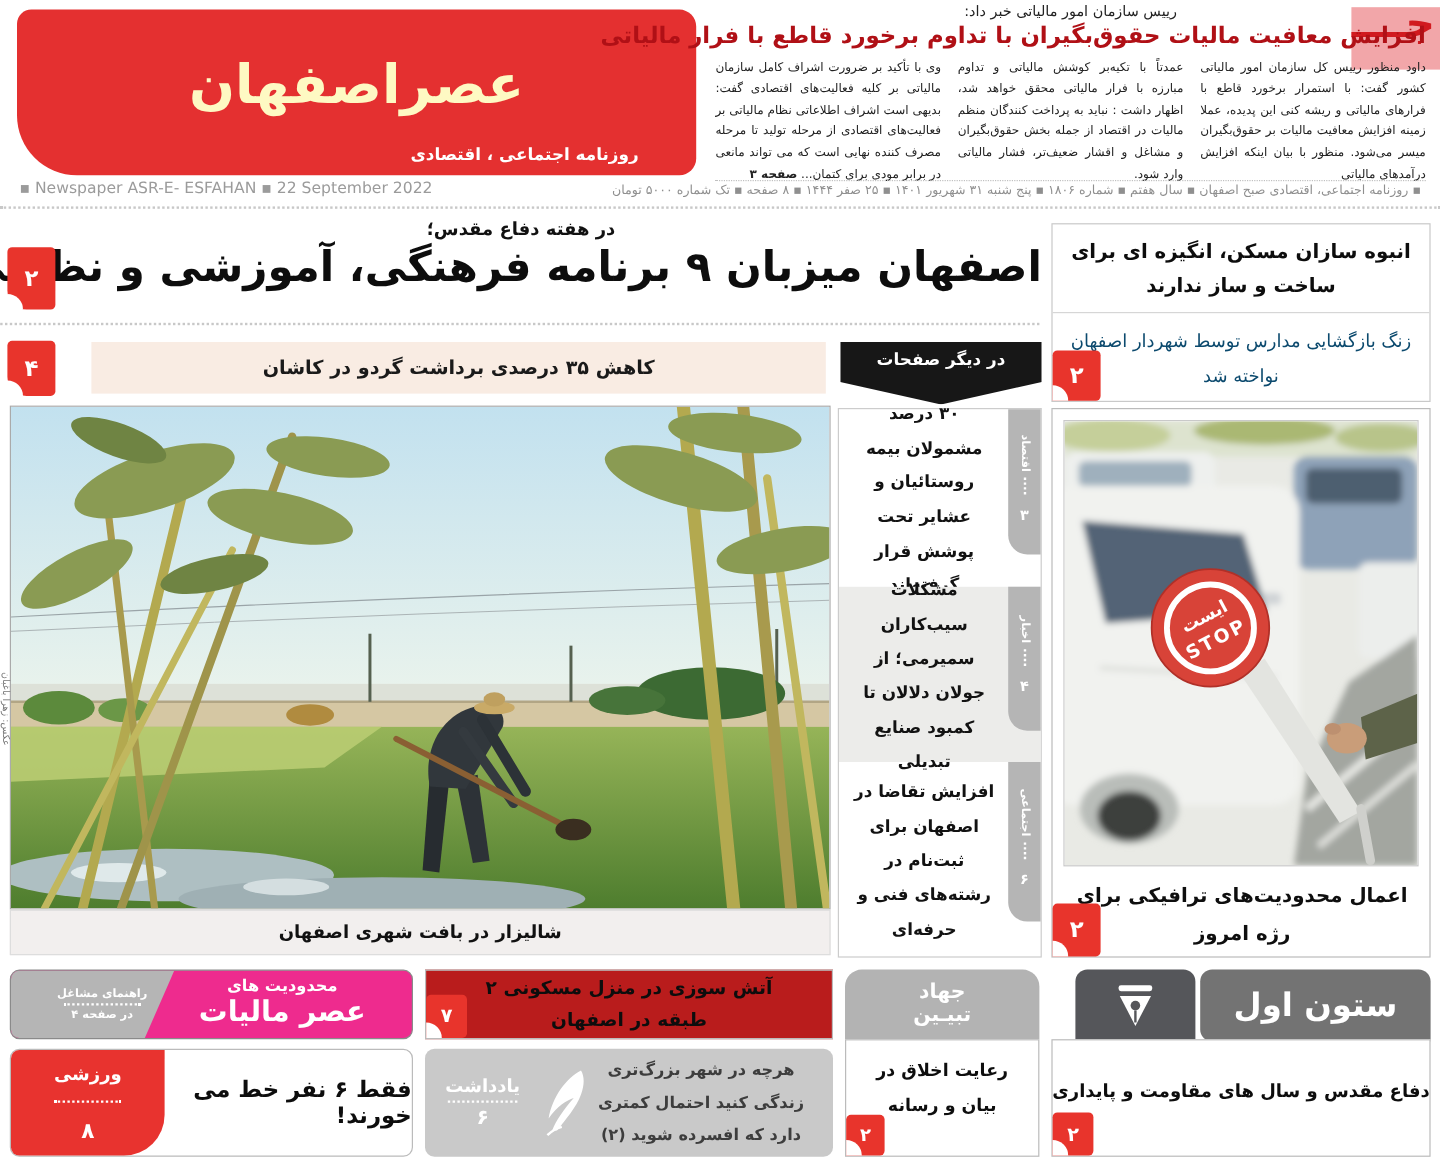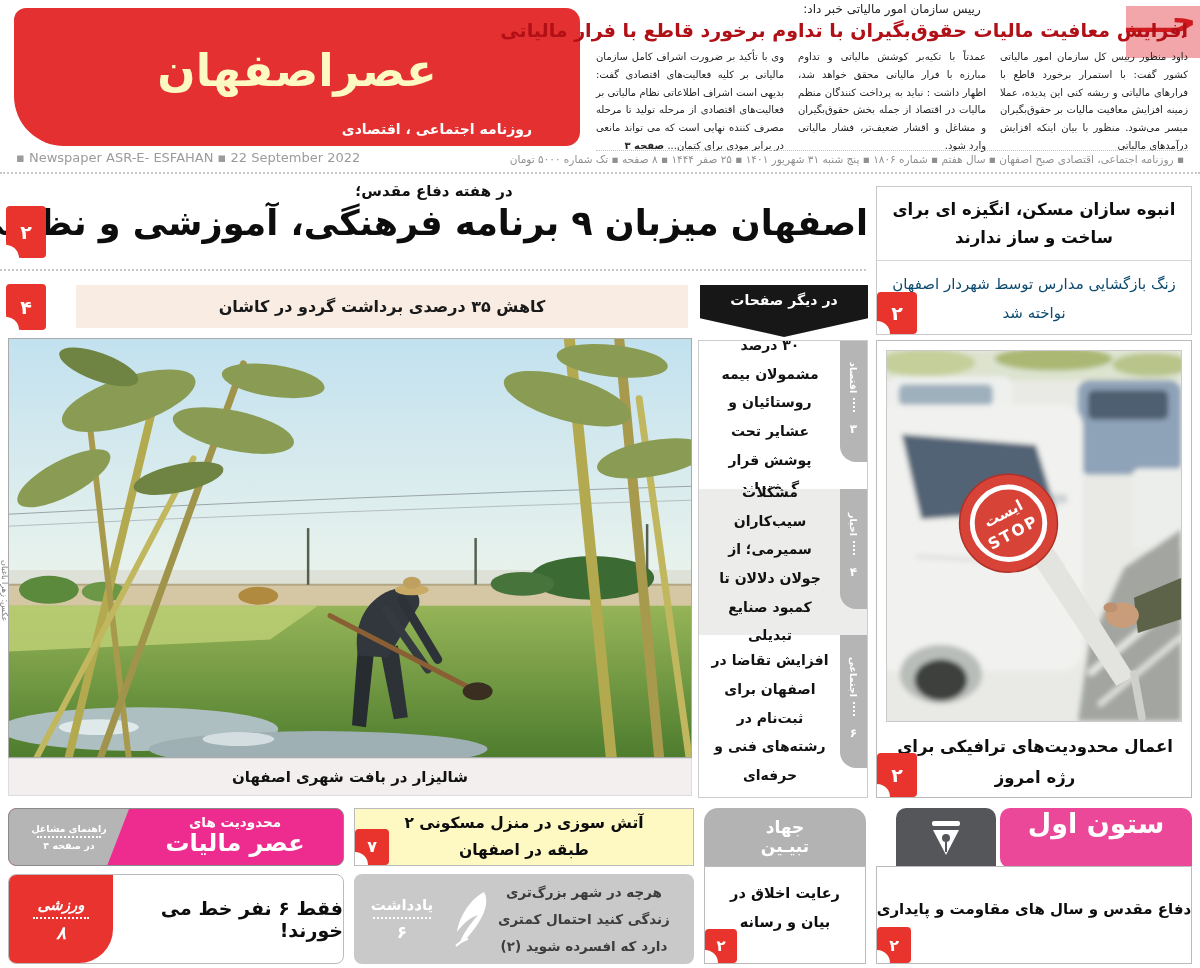--- a/index.html
+++ b/index.html
@@ -72,39 +72,39 @@
 
   
   .traffic-box{left:876px;top:340px;width:316px;height:458px;border:1px solid #bbb;box-sizing:border-box;background:#fff;}
   .traffic-photo{position:absolute;left:9px;top:9px;width:296px;height:372px;border:1px solid #c9c9c9;box-sizing:border-box;overflow:hidden;}
   .traffic-headline{position:absolute;left:8px;top:390px;width:300px;text-align:center;font-size:16.5px;font-weight:bold;color:#0e0e0e;line-height:1.9;}
   .traffic-badge{left:0;bottom:0;height:44px;border-radius:4px 4px 4px 0;}
 
   
   .class-box{left:8px;top:808px;width:336px;height:58px;background:#ee2b8e;border:1px solid #8a8a8a;border-radius:8px;box-sizing:border-box;overflow:hidden;}
   .class-side{position:absolute;left:0;top:0;width:120px;height:100%;background:#b5b5b5;
-    clip-path:polygon(0 0,100% 0,82% 100%,0 100%);display:flex;flex-direction:column;align-items:center;justify-content:center;gap:2px;color:#fff;}
+    clip-path:polygon(0 0,100% 0,82% 100%,0 100%);display:flex;flex-direction:column;align-items:center;justify-content:center;gap:2px;color:#fff;padding-left:16px;}
   .class-side-l1{font-size:9.5px;font-weight:bold;}
   .class-dots{width:64px;border-top:2px dotted #fff;}
   .class-side-l2{font-size:9.5px;font-weight:bold;}
   .class-title{position:absolute;right:0;top:0;width:216px;height:100%;display:flex;flex-direction:column;align-items:center;justify-content:center;color:#fff;}
   .class-t1{font-size:13.5px;font-weight:bold;line-height:1;}
   .class-t2{font-size:24px;font-weight:bold;line-height:1.15;}
 
   .sports-box{left:8px;top:874px;width:336px;height:90px;background:#fff;border:1px solid #bbb;border-radius:8px;box-sizing:border-box;}
-  .sports-tab{position:absolute;left:0;top:0;width:104px;height:100%;background:#e8332f;border-radius:7px 0 0 7px;
-    display:flex;flex-direction:column;align-items:center;justify-content:center;gap:3px;color:#fff;font-style:italic;}
+  .sports-tab{position:absolute;left:0;top:0;width:128px;height:100%;background:#e8332f;border-radius:7px 0 0 7px;
+    display:flex;flex-direction:column;align-items:center;justify-content:center;gap:13px;color:#fff;}
   .sports-tab{border-radius:7px 0 34px 7px;}
   .sports-tab-label{font-size:15px;font-weight:bold;}
   .sports-dots{width:56px;border-top:2px dotted #fff;}
   .sports-tab-num{font-size:18px;font-weight:bold;}
   .sports-text{position:absolute;right:0;top:0;width:228px;height:100%;display:flex;align-items:center;justify-content:center;
     font-size:19px;font-weight:bold;color:#0d0d0d;}
 
-  .fire-box{left:354px;top:808px;width:340px;height:58px;background:#fef9c3;border:1px solid #bbb;box-sizing:border-box;
+  .fire-box{left:354px;top:808px;width:340px;height:58px;background:#b91c1c;border:1px solid #bbb;box-sizing:border-box;
     display:flex;align-items:center;justify-content:center;text-align:center;font-size:15.5px;font-weight:bold;color:#0d0d0d;line-height:1.75;padding:0 34px;}
   .fire-badge{left:0;bottom:0;height:36px;font-size:16px;width:34px;border-radius:4px 4px 4px 0;}
 
   .note-box{left:354px;top:874px;width:340px;height:90px;background:#c9c9c9;border-radius:8px;}
   .note-text{position:absolute;right:10px;top:0;width:200px;height:100%;display:flex;align-items:center;justify-content:center;
     text-align:center;font-size:13.5px;font-weight:bold;color:#3d3d3d;line-height:2;}
   .note-quill{position:absolute;left:96px;top:16px;width:40px;height:58px;}
   .note-tab{position:absolute;left:6px;top:0;width:84px;height:100%;display:flex;flex-direction:column;align-items:center;justify-content:center;gap:3px;color:#fff;}
   .note-tab-label{font-size:15px;font-weight:bold;}
   .note-dots{width:58px;border-top:2px dotted #fff;}
@@ -113,22 +113,22 @@
   .jihad-tab{left:704px;top:808px;width:162px;height:58px;background:#b3b3b3;border-radius:14px 14px 0 0;
     display:flex;flex-direction:column;align-items:center;justify-content:center;color:#fff;line-height:1.1;}
   .jihad-t1{font-size:17px;font-weight:bold;}
   .jihad-t2{font-size:17px;font-weight:bold;}
   .jihad-body{left:704px;top:866px;width:162px;height:98px;background:#fff;border:1px solid #bbb;box-sizing:border-box;
     display:flex;align-items:center;justify-content:center;text-align:center;font-size:14.5px;font-weight:bold;color:#0e0e0e;line-height:2;padding:0 10px 14px;}
   .jihad-badge{left:0;bottom:0;height:34px;width:32px;font-size:15px;border-radius:4px 4px 4px 0;}
 
   .col1-pen-tab{left:1076px;top:808px;width:100px;height:60px;background:#55565a;border-radius:10px 10px 0 0;
     display:flex;align-items:center;justify-content:center;}
-  .col1-red-tab{left:880px;top:808px;width:192px;height:60px;background:#ec4899;border-radius:10px 10px 0 10px;
-    display:flex;justify-content:center;color:#fff;font-size:27px;font-weight:bold;}
+  .col1-red-tab{left:880px;top:808px;width:192px;height:60px;background:#737373;border-radius:10px 10px 0 10px;
+    display:flex;align-items:center;justify-content:center;color:#fff;font-size:27px;font-weight:bold;}
   .col1-red-tab{left:auto;right:8px;}
   .col1-pen-tab{left:auto;right:204px;}
   .col1-body{left:876px;top:866px;width:316px;height:98px;background:#fff;border:1px solid #bbb;box-sizing:border-box;
     display:flex;align-items:center;justify-content:center;text-align:center;font-size:15px;font-weight:bold;color:#0d0d0d;white-space:nowrap;padding-bottom:12px;}
   .col1-badge{left:0;bottom:0;height:36px;width:34px;font-size:16px;border-radius:4px 4px 4px 0;}
 </style>
 </head>
 <body>
 
 <div id="page">

